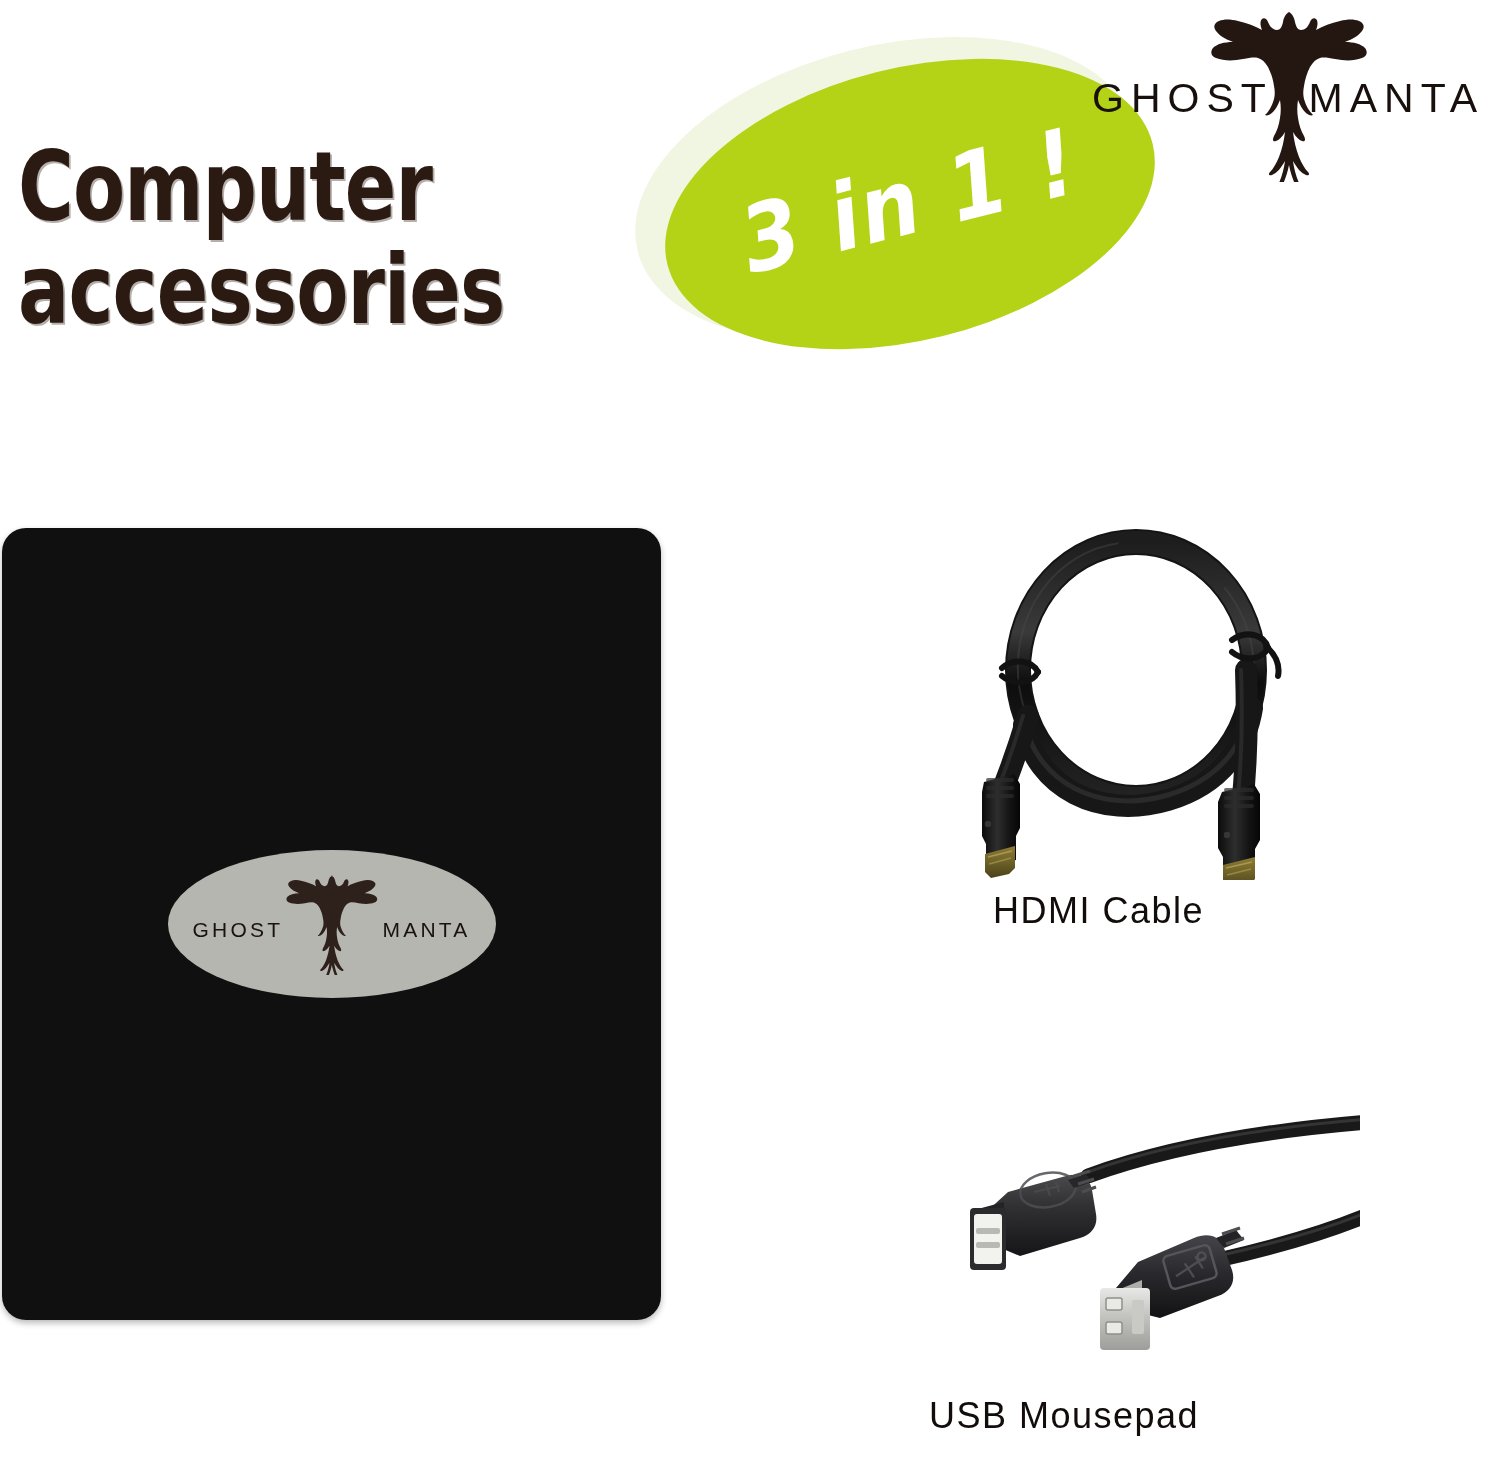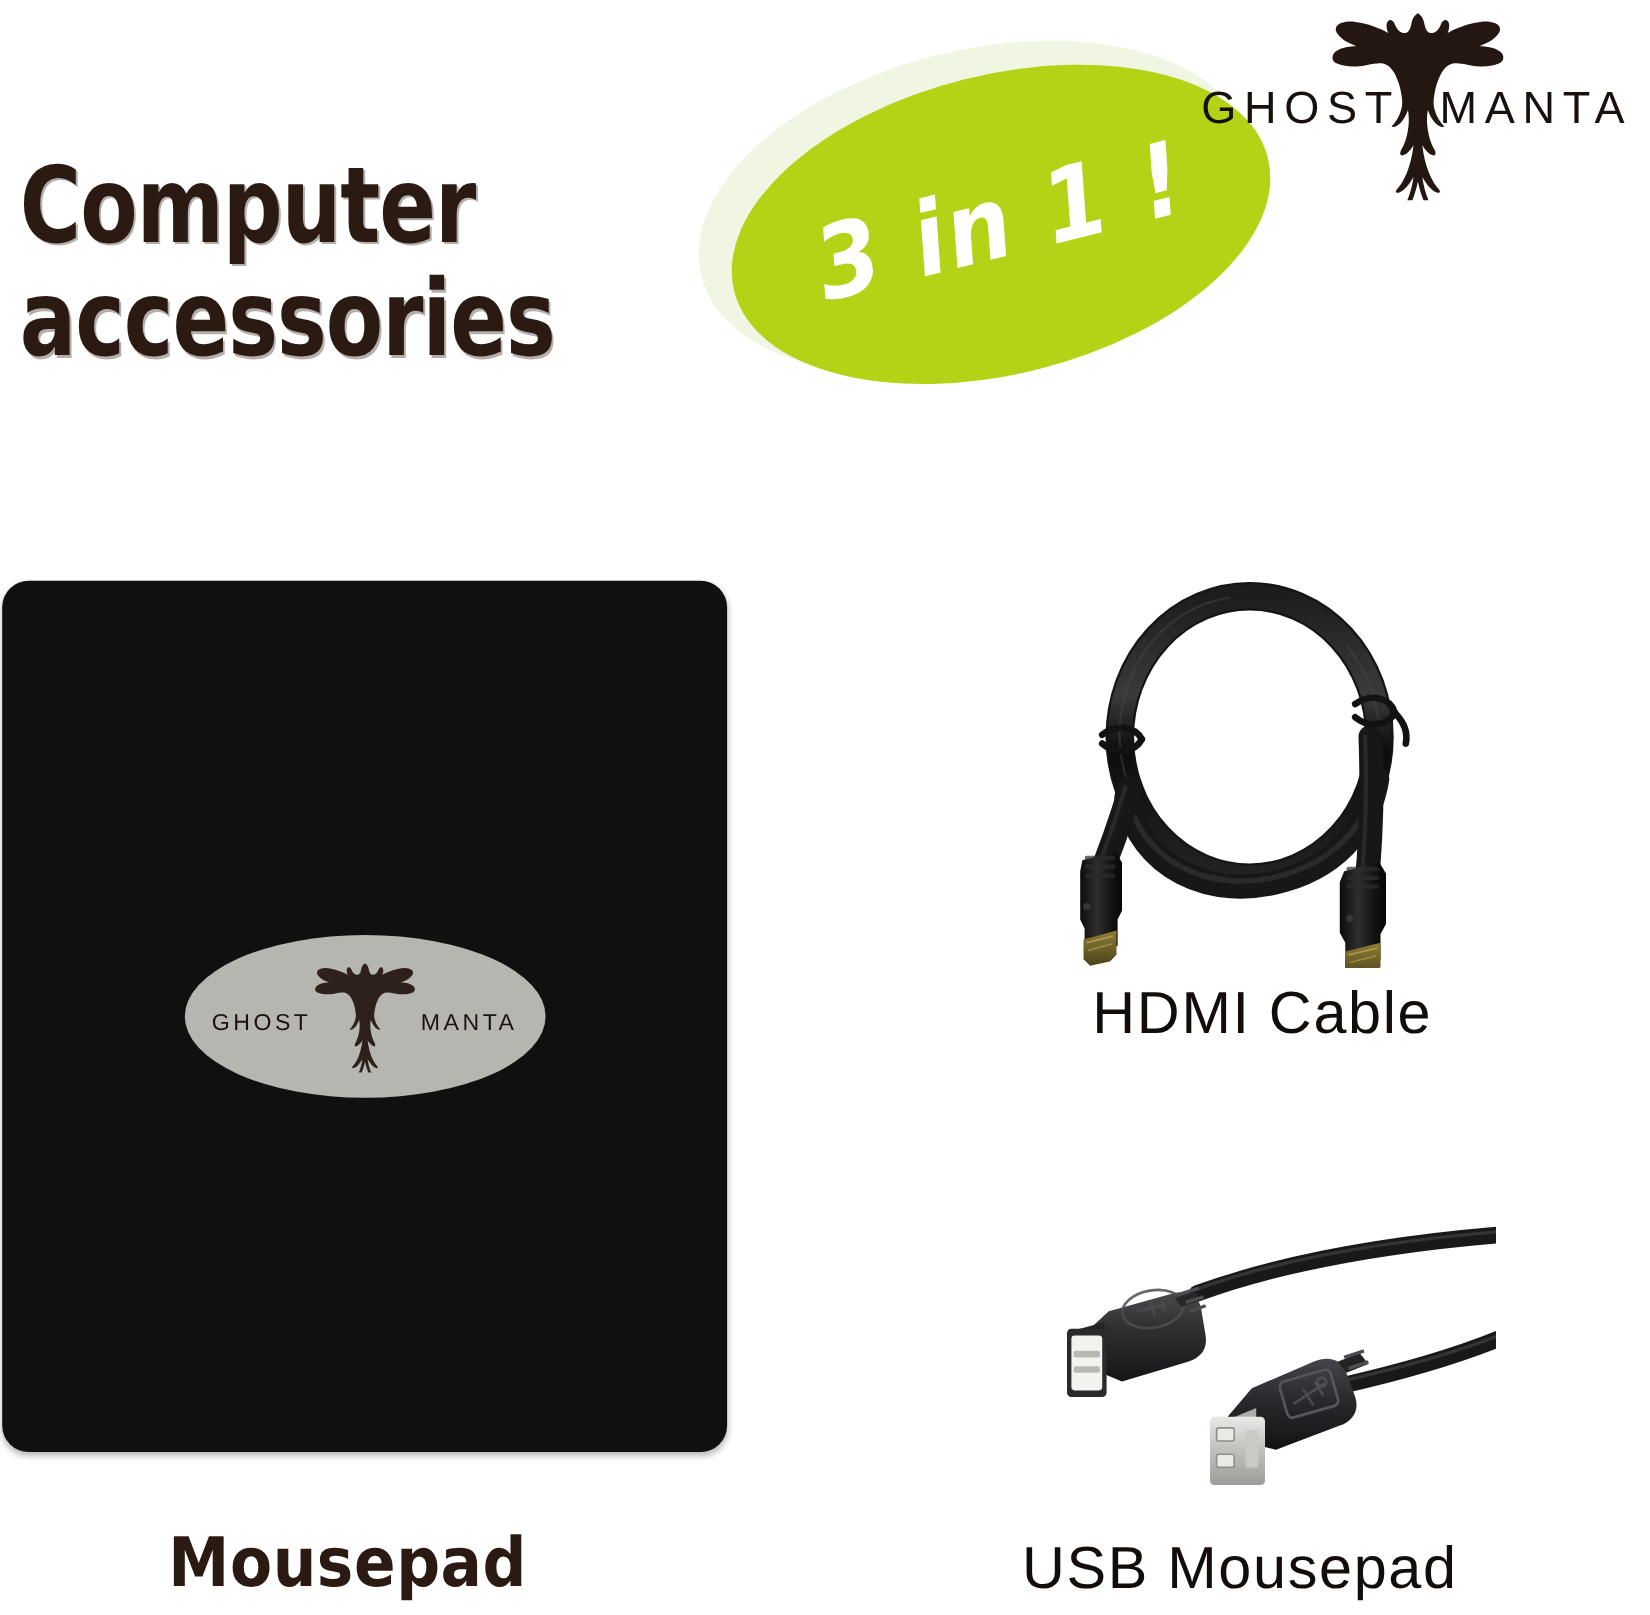--- a/index.html
+++ b/index.html
@@ -179,21 +179,21 @@
     font-weight: 700;
     font-size: 62px;
     letter-spacing: 0.5px;
     white-space: nowrap;
   }
   .caption-light {
     position: absolute;
     color: #120d0b;
     font-family: "Liberation Sans", sans-serif;
     font-weight: 400;
-    font-size: 54px;
+    font-size: 36px;
     letter-spacing: 1.5px;
     white-space: nowrap;
   }
   #caption-mousepad { left: 153px; top: 1384px; }
   #caption-hdmi { left: 993px; top: 890px; }
   #caption-usb { left: 929px; top: 1395px; }
 
   
   #hdmi-cable {
     position: absolute;
@@ -409,17 +409,16 @@
         <rect x="192" y="190" width="12" height="34" rx="2" fill="#c9c9c5"></rect>
         <rect x="226" y="140" width="48" height="34" rx="5" fill="none" stroke="#55555a" stroke-width="2.5" transform="rotate(-16 250 157)"></rect>
         <path d="M234 162 l32 -10 M246 152 l5 16 M258 148 l4 14 M264 146 a4 4 0 1 0 0.1 0" stroke="#55555a" stroke-width="2.3" fill="none" opacity="0.8" transform="rotate(-16 250 157)"></path>
         <path d="M276 128 l20 -8 l8 10 l-20 8 z" fill="#232326"></path>
         <path d="M282 124 l18 -6" stroke="#4d4d50" stroke-width="3.2"></path>
         <path d="M286 134 l18 -6" stroke="#4d4d50" stroke-width="3.2"></path>
       </g>
     </svg>
   </div>
 
-  <div id="caption-mousepad" class="caption-bold">Mousepad</div>
   <div id="caption-hdmi" class="caption-light">HDMI Cable</div>
   <div id="caption-usb" class="caption-light">USB Mousepad</div>
 
 </div>
 
 </body></html>

